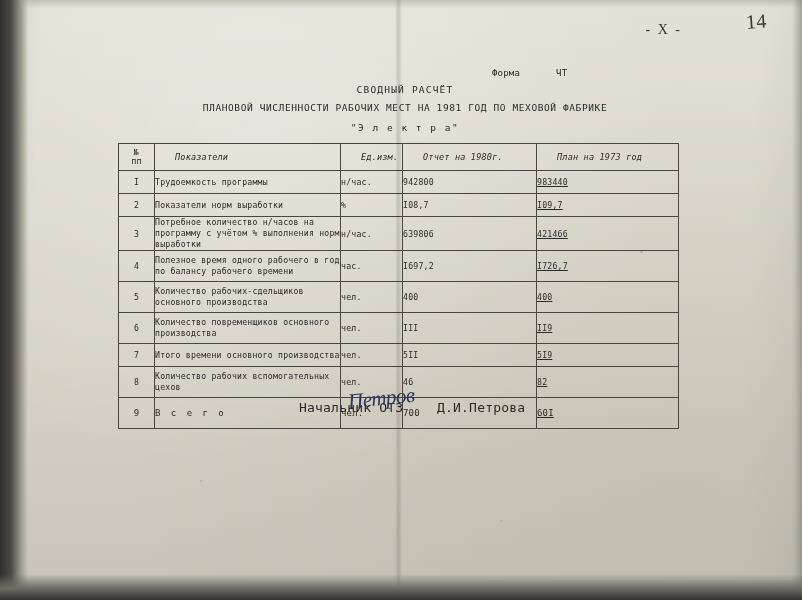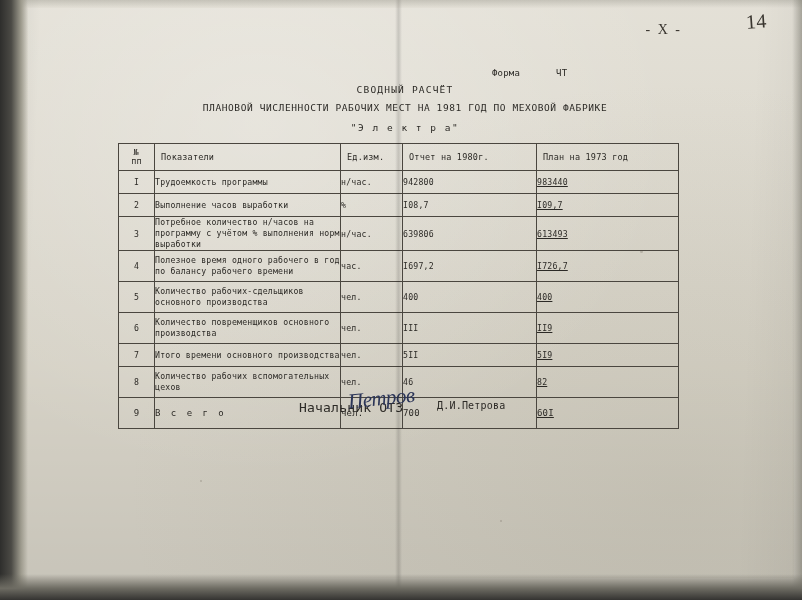--- a/index.html
+++ b/index.html
@@ -116,21 +116,22 @@
   .c-ind { width: 186px; }
   .c-unit { width: 62px; }
   .c-rep { width: 134px; }
   .c-plan { width: 142px; }
 
   .head-row td {
     height: 26px;
     font-size: 8.5px;
   }
   .head-row .hc {
-    padding-left: 6px;
+    padding-left: 20px;
+    font-style: italic;
   }
   .head-num {
     text-align: center;
     line-height: 1.05;
     font-size: 8px;
   }
 
   .body-row td { height: 22px; font-size: 8.2px; }
   .tall td { height: 30px; }
   .cell-pad { padding-left: 9px; }
@@ -145,21 +146,21 @@
   
   .sig-line {
     position: absolute;
     left: 255px; top: 400px;
     font-size: 13px;
     padding-left: 44px;
   }
   .sig-name {
     position: absolute;
     left: 437px; top: 400px;
-    font-size: 10px;
+    font-size: 13px;
   }
   .signature {
     position: absolute;
     left: 348px; top: 386px;
     font-family: "Liberation Serif", serif;
     font-style: italic;
     font-size: 21px;
     color: #2b3558;
     transform: rotate(-6deg);
     letter-spacing: -0.5px;
@@ -214,32 +215,32 @@
       <tr class="body-row">
         <td class="num-cell">I</td>
         <td class="cell-pad">Трудоемкость программы</td>
         <td class="cell-pad-unit">н/час.</td>
         <td class="cell-pad-rep">942800</td>
         <td class="cell-pad-plan">983440</td>
       </tr>
 
       <tr class="body-row">
         <td class="num-cell">2</td>
-        <td class="cell-pad">Выполнение часов выработки</td>
+        <td class="cell-pad">Показатели норм выработки</td>
         <td class="cell-pad-unit">%</td>
         <td class="cell-pad-rep">I08,7</td>
         <td class="cell-pad-plan">I09,7</td>
       </tr>
 
       <tr class="body-row tall">
         <td class="num-cell">3</td>
         <td class="cell-pad two-line">Потребное количество н/часов на программу с учётом % выполнения норм выработки</td>
         <td class="cell-pad-unit">н/час.</td>
         <td class="cell-pad-rep">639806</td>
-        <td class="cell-pad-plan">613493</td>
+        <td class="cell-pad-plan">421466</td>
       </tr>
 
       <tr class="body-row tall">
         <td class="num-cell">4</td>
         <td class="cell-pad two-line">Полезное время одного рабочего в год по балансу рабочего времени</td>
         <td class="cell-pad-unit">час.</td>
         <td class="cell-pad-rep">I697,2</td>
         <td class="cell-pad-plan">I726,7</td>
       </tr>
 

